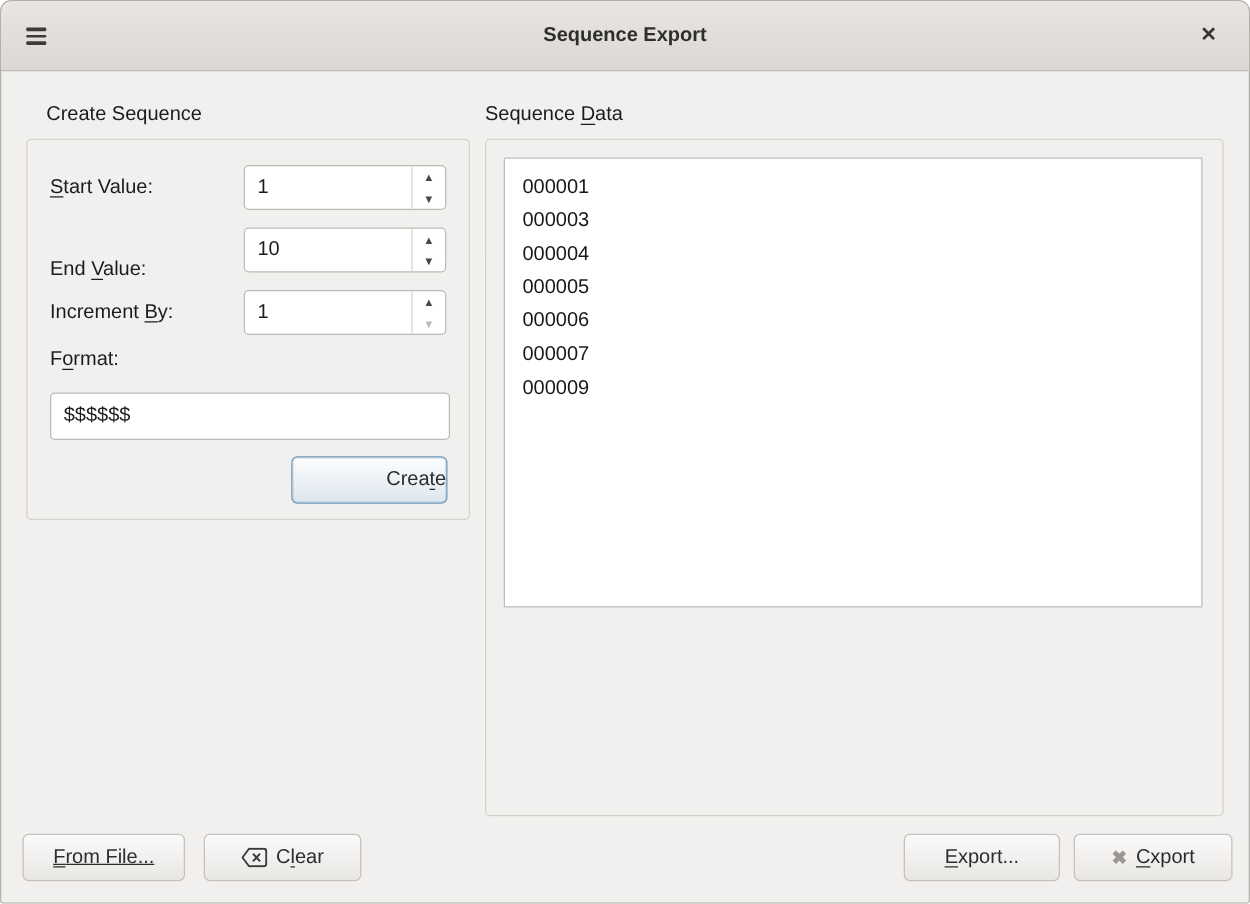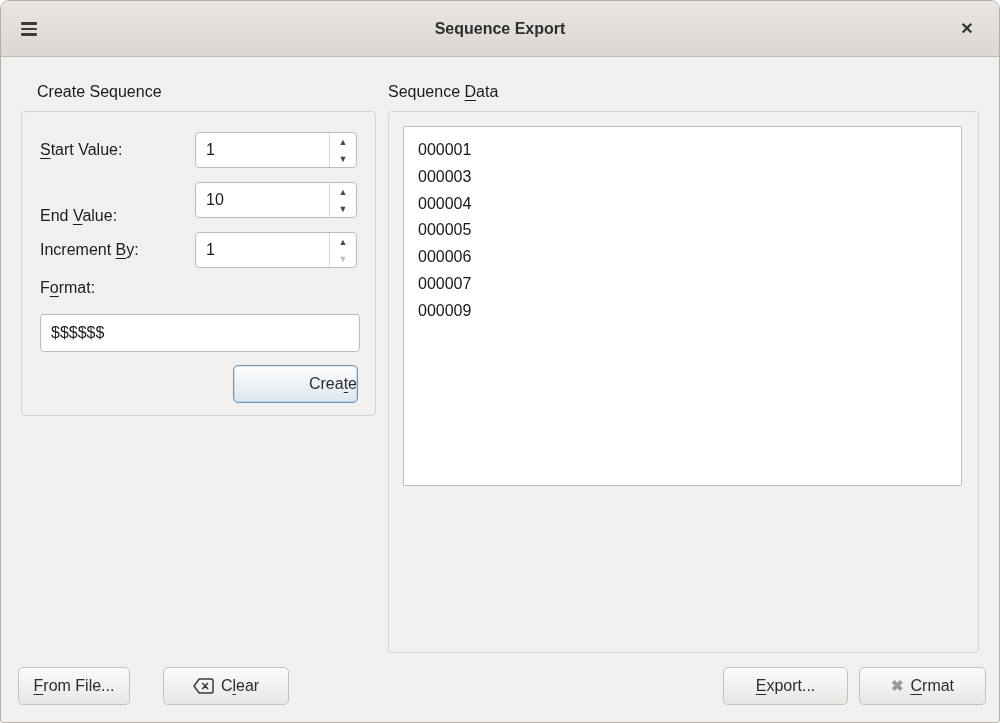--- a/index.html
+++ b/index.html
@@ -159,36 +159,36 @@
     <div class="item">000001</div>
         <div class="item">000003</div>
         <div class="item">000004</div>
         <div class="item">000005</div>
         <div class="item">000006</div>
         <div class="item">000007</div>
         <div class="item">000009</div>
       </div>
   </div>
 
-  <div class="btn" style="left:17px; top:666px; width:112px;">
+  <div class="btn" style="left:17px; top:666px; width:130px;text-decoration:underline;">
     <span><span class="mn">F</span><span>rom File...</span></span>
   </div>
 
   <div class="btn" style="left:162px; top:666px; width:126px;">
     <span class="gicon">
       <svg width="21" height="16" viewBox="0 0 21 16">
         <path d="M6.2 1 H18 a2 2 0 0 1 2 2 v10 a2 2 0 0 1 -2 2 H6.2 L1 8 Z" fill="none" stroke="#3a3a3a" stroke-width="1.5" stroke-linejoin="round"></path>
         <path d="M9.8 5.4 l4.8 5.2 M14.6 5.4 l-4.8 5.2" stroke="#3a3a3a" stroke-width="1.5" stroke-linecap="round"></path>
       </svg>
     </span>
     <span><span>C</span><span class="mn">l</span><span>ear</span></span>
   </div>
 
   <div class="btn" style="left:722px; top:666px; width:125px;">
     <span><span class="mn">E</span><span>xport...</span></span>
   </div>
 
   <div class="btn" style="left:858px; top:666px; width:127px;">
     <span class="gicon x-glyph">✖</span>
-    <span><span class="mn">C</span><span>rmat</span></span>
+    <span><span class="mn">C</span><span>xport</span></span>
   </div>
 
 </div>
 
 </body></html>

